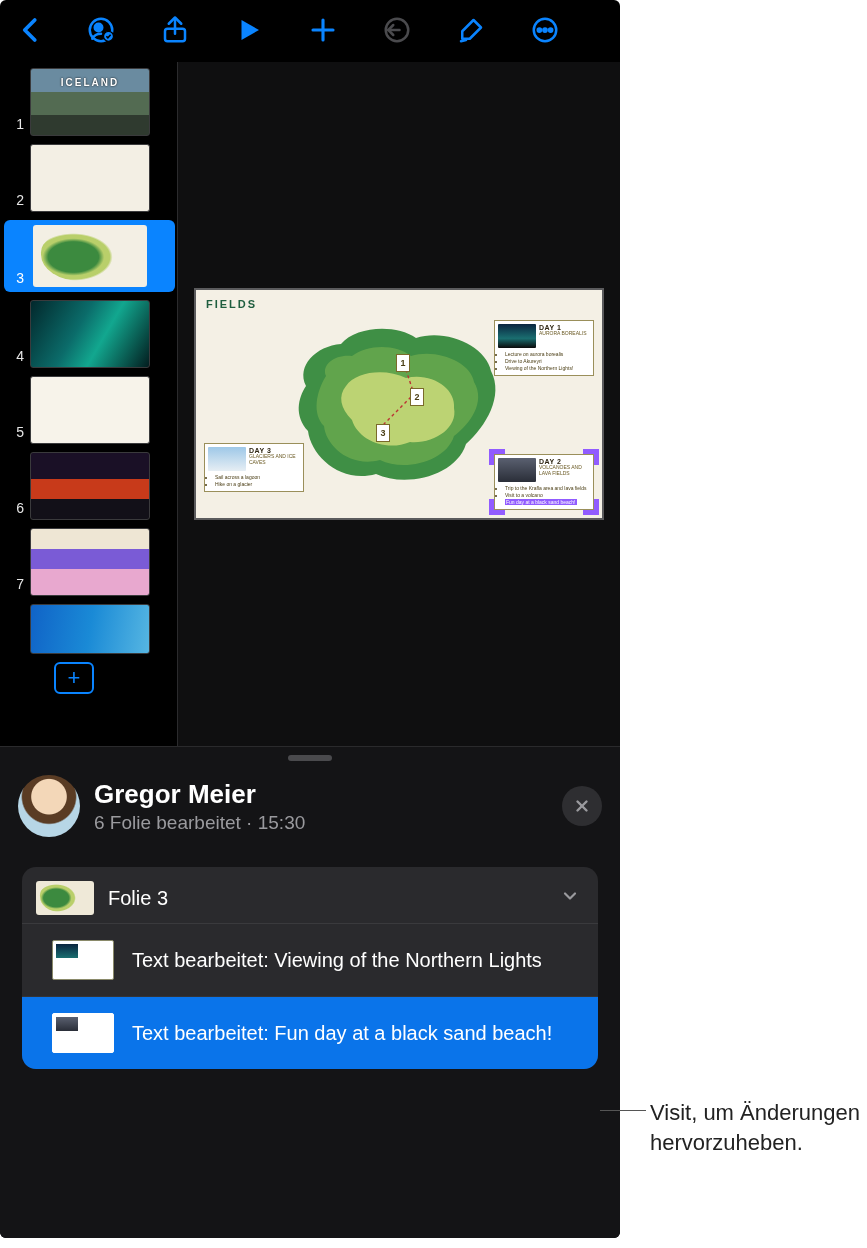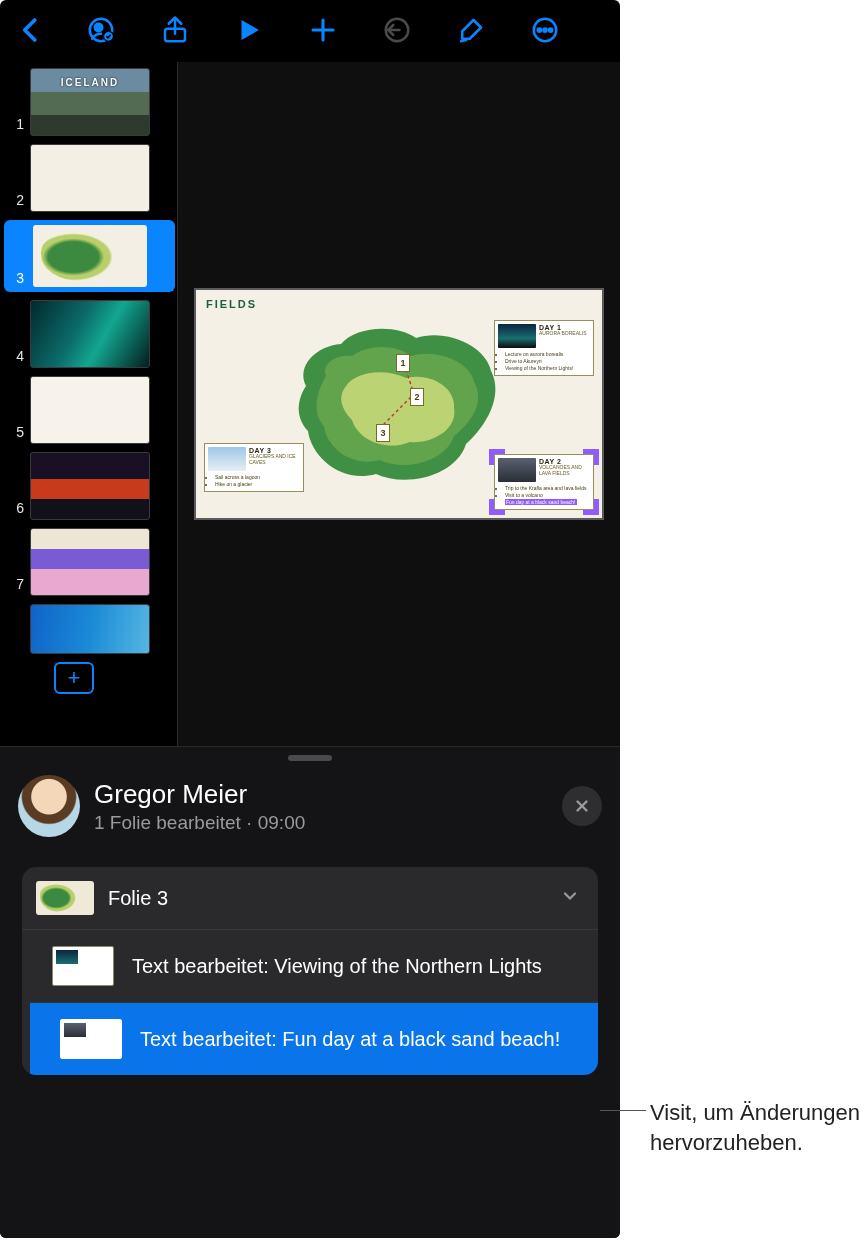--- a/index.html
+++ b/index.html
@@ -112,56 +112,56 @@
   .grabber { width: 44px; height: 6px; background: #4a4a4d; border-radius: 3px; margin: 8px auto 0 auto; }
   .panel-header {
     display: flex; align-items: center; padding: 14px 18px 18px 18px; gap: 14px;
   }
   .avatar {
     width: 62px; height: 62px; border-radius: 50%;
     background: radial-gradient(circle at 50% 35%, #f3d7b8 0 34%, #5a3c24 36% 52%, #b7d6e6 55% 100%);
     flex-shrink: 0;
   }
   .panel-header .info { flex: 1; }
-  .panel-header .name { font-size: 26px; font-weight: 400; color: #fff; }
+  .panel-header .name { font-size: 26px; font-weight: 700; color: #fff; }
   .panel-header .sub { font-size: 19px; color: #9a9a9e; margin-top: 2px; }
   .close-btn {
     width: 40px; height: 40px; border-radius: 50%;
     background: #2e2e31; color: #9a9a9e;
     display: flex; align-items: center; justify-content: center;
     flex-shrink: 0;
   }
   .close-btn svg { width: 18px; height: 18px; }
 
   .changes-card {
     margin: 12px 22px 0 22px;
     background: #2a2a2d;
     border-radius: 14px;
     overflow: hidden;
   }
   .slide-row {
-    display: flex; align-items: center; padding: 14px 18px 14px 14px;
+    display: flex; align-items: center; padding: 14px 18px 8px 14px;
     border-bottom: 1px solid #3a3a3d;
   }
   .slide-row .mini {
     width: 58px; height: 34px; background: #efe9d8; border-radius: 3px; margin-right: 14px;
     position: relative; overflow: hidden;
   }
   .slide-row .label { font-size: 20px; color: #fff; flex: 1; font-weight: 500; }
   .slide-row .chev { color: #9a9a9e; }
   .change-row {
     display: flex; align-items: center; padding: 16px 18px 16px 30px; gap: 18px;
     border-top: 1px solid #343437;
   }
   .change-row .mini2 {
     width: 62px; height: 40px; background: #fff; border: 1px solid #8a8a6a; border-radius: 2px;
     flex-shrink: 0; position: relative;
   }
   .change-row .txt { font-size: 20px; color: #fff; line-height: 1.35; }
-  .change-row.selected { background: #0a74ea; margin-left: 8px; }
+  .change-row.selected { background: #0a74ea; }
   .change-row.selected .mini2 { border-color: #fff; }
   .change-row.first { border-top: none; }
 
   
   .callout {
     position: absolute; left: 650px; top: 1098px; width: 210px;
     font-size: 22px; color: #222; line-height: 1.35;
   }
   .callout-line {
     position: absolute; left: 600px; top: 1110px; width: 46px; height: 1px;
@@ -349,21 +349,21 @@
     </div>
   </div>
 
   <div class="panel">
     <div class="grabber"></div>
     <div class="panel-header">
       <div class="avatar"></div>
       <div class="info">
         <div class="name">Gregor Meier</div>
         <div class="sub">
-          <span>1 Folie bearbeitet</span><span> · </span><span>09:00</span>
+          <span>6 Folie bearbeitet</span><span> · </span><span>15:30</span>
         </div>
       </div>
       <div class="close-btn">
         <svg viewBox="0 0 24 24" fill="none" stroke="currentColor" stroke-width="3.2" stroke-linecap="round">
             <line x1="6" y1="6" x2="18" y2="18"></line>
             <line x1="18" y1="6" x2="6" y2="18"></line>
           </svg>
       </div>
     </div>
 

